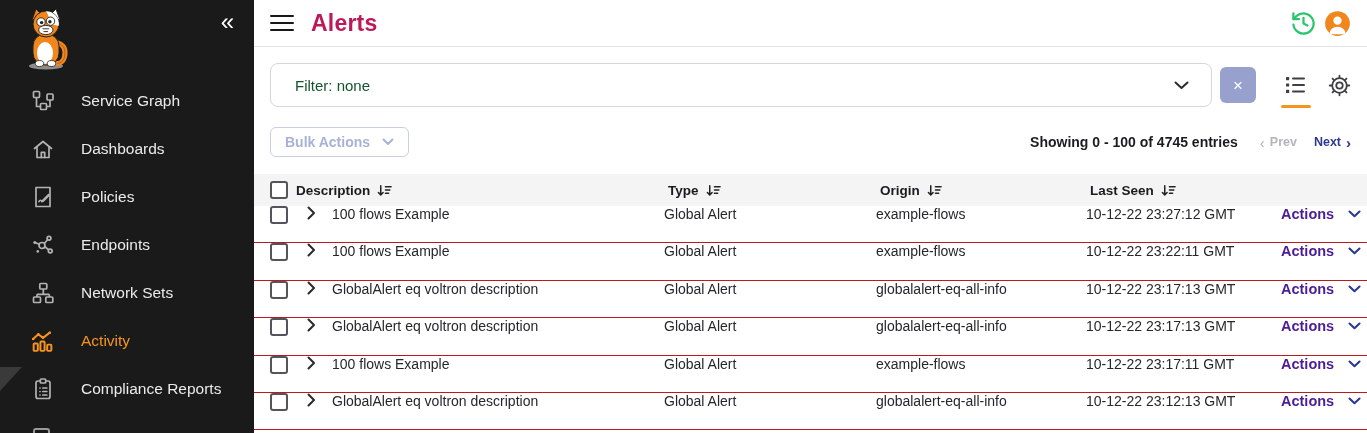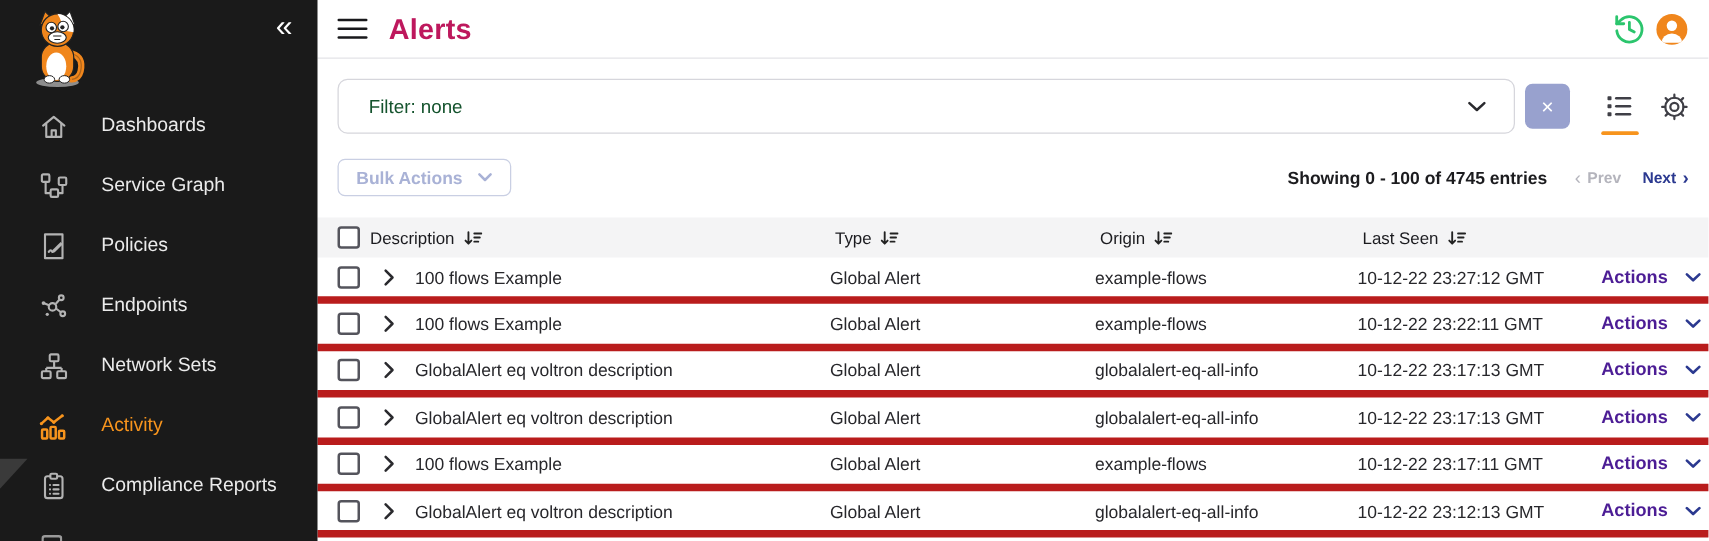--- a/index.html
+++ b/index.html
@@ -38,29 +38,29 @@
   .actions-row { display:flex; align-items:center; justify-content:space-between; margin:20px 16px 0 16px; height:30px; }
   .bulk-btn { height:30px; padding:0 14px; border:1px solid #c9cfe3; border-radius:6px; background:#fff; color:#a9b2d6; font-size:14px; font-weight:600; display:flex; align-items:center; gap:12px; cursor:default; font-family:inherit; }
   .pager { display:flex; align-items:center;margin-left:22px; }
   .pager .summary { font-size:14px; font-weight:600; color:#1c1c1f; }
   .pager .prev { display:flex; align-items:center; gap:5px; color:#b4b4bc; font-size:12.5px; font-weight:700; margin-left:22px; cursor:default; }
   .pager .prev .g { font-size:15px; font-weight:400; }
   .pager .next { display:flex; align-items:center; gap:5px; color:#2b3990; font-size:12.5px; font-weight:700; margin-left:17px; cursor:pointer; }
   .pager .next .g { font-size:15px; font-weight:700; }
 
   .table { margin-top:17px; }
-  .thead { display:flex; align-items:center; height:32px; background:#f4f4f5; font-size:13.5px; font-weight:400; color:#1b1b1f; }
+  .thead { display:flex; align-items:center; height:32px; background:#f4f4f5; font-size:13.5px; font-weight:700; color:#1b1b1f; }
   .c-check { width:40px; flex:0 0 40px; padding-left:16px; display:flex; align-items:center; }
   .cb { width:18px; height:18px; border:2px solid #54545c; border-radius:3px; background:#fff; cursor:pointer; display:inline-block; }
   .th-label { display:flex; align-items:center; gap:7px; cursor:pointer; }
   .h-desc { width:374px; flex:0 0 374px; padding-left:2px; }
   .h-type, .c-type { width:212px; flex:0 0 212px; }
   .h-origin, .c-origin { width:210px; flex:0 0 210px; }
   .h-last { flex:1; }
-  .trow { display:flex; align-items:center; height:37.4px; border-bottom:6px solid #b91c1c; font-size:14px; color:#27272b; }
+  .trow { display:flex; align-items:flex-start; height:37.4px; border-bottom:1px solid #b91c1c; font-size:14px; color:#27272b; }
   .c-expand { width:34px; flex:0 0 34px; padding-left:13px; display:flex; align-items:center; cursor:pointer; }
   .c-desc { width:336px; flex:0 0 336px; padding-left:4px; white-space:nowrap; overflow:hidden; }
   .c-last { width:195px; flex:0 0 195px; }
   .c-actions { flex:1; display:flex; align-items:center; padding-right:16px; }
   .actions-link { display:flex; align-items:center; gap:14px; color:#4c1d95; font-size:14.5px; font-weight:700; cursor:pointer; text-decoration:none; }
 
   svg { display:block; }
 </style>
 </head>
 <body>
@@ -87,38 +87,38 @@
         <circle cx="31.9" cy="14.8" r="1.7" fill="#222"></circle>
         <ellipse cx="27.8" cy="23" rx="7.2" ry="4.6" fill="#fff" stroke="#222" stroke-width="0.9"></ellipse>
         <path d="M24.5 21.8 h6.6 M25.5 24.6 h4.6" stroke="#222" stroke-width="0.9" fill="none"></path>
       </svg>
     </div>
     <span class="collapse-btn">«</span>
 
     <nav class="nav">
       <div class="nav-item">
         <span class="nicon">
-          <svg width="24" height="24" viewBox="0 0 24 24" fill="none" stroke="#b3b3b3" stroke-width="1.7" stroke-linecap="round" stroke-linejoin="round">
-            <path d="M3.5 11.5 L12 4.5 l8.5 7"></path>
-              <path d="M6 10 v10.5 h12 V10"></path>
-              <path d="M10.3 20.5 v-5.2 h3.4 v5.2"></path>
-          </svg>
-        </span>
-        <span>Dashboards</span>
-      </div>
-      <div class="nav-item">
-        <span class="nicon">
           <svg width="24" height="24" viewBox="0 0 24 24" fill="none" stroke="#b3b3b3" stroke-width="1.7" stroke-linejoin="round">
             <rect x="2.5" y="2.5" width="6" height="6" rx="1"></rect>
               <rect x="9.5" y="14.5" width="6" height="6" rx="1"></rect>
               <rect x="16" y="5" width="6" height="6" rx="1"></rect>
             <path d="M5.5 8.5 v9 h4 M15.5 17.5 h3.5 v-6.5"></path>
           </svg>
         </span>
         <span>Service Graph</span>
+      </div>
+      <div class="nav-item">
+        <span class="nicon">
+          <svg width="24" height="24" viewBox="0 0 24 24" fill="none" stroke="#b3b3b3" stroke-width="1.7" stroke-linecap="round" stroke-linejoin="round">
+            <path d="M3.5 11.5 L12 4.5 l8.5 7"></path>
+              <path d="M6 10 v10.5 h12 V10"></path>
+              <path d="M10.3 20.5 v-5.2 h3.4 v5.2"></path>
+          </svg>
+        </span>
+        <span>Dashboards</span>
       </div>
       <div class="nav-item">
         <span class="nicon">
           <svg width="24" height="24" viewBox="0 0 24 24" fill="none" stroke="#b3b3b3" stroke-width="1.7" stroke-linecap="round" stroke-linejoin="round">
             <path d="M5 21.5 V2.5 h14 v19z"></path>
             <path d="M8 16.5 q1.5 -2.5 3 0"></path>
             <path d="M11 15 l6.5 -6.5 l1.8 1.8 l-6.5 6.5 l-2.5 .7z" fill="#b3b3b3" stroke="none"></path>
           </svg>
         </span>
         <span>Policies</span>

